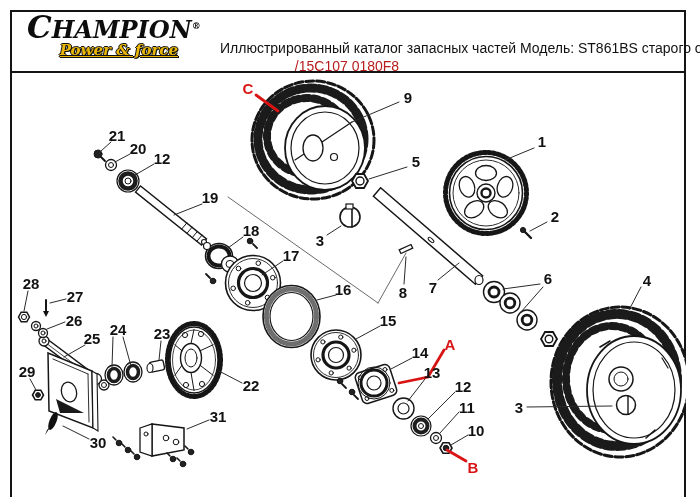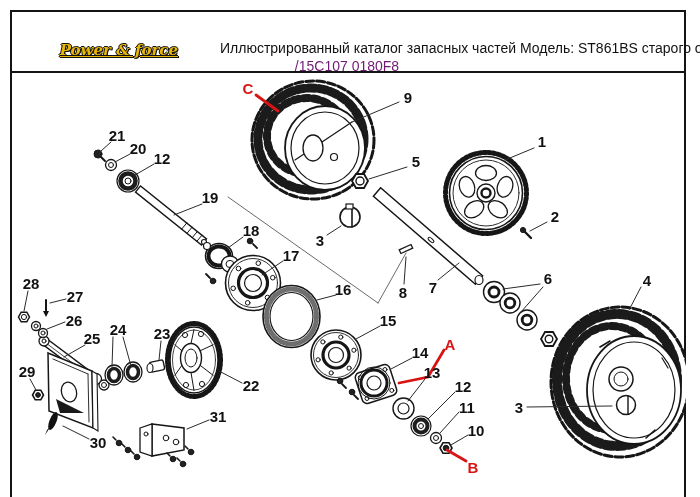--- a/index.html
+++ b/index.html
@@ -8,31 +8,34 @@
   .frame{position:absolute;left:10px;top:10px;width:672px;height:520px;border:2px solid #141414;}
   .hsep{position:absolute;left:10px;top:71px;width:676px;height:2px;background:#141414;}
   .logo{position:absolute;left:27px;top:12px;width:160px;}
   .brand{font-family:"DejaVu Serif",serif;font-style:italic;font-weight:900;font-size:24px;color:#0d0d0d;letter-spacing:0px;line-height:1;white-space:nowrap;}
   .brand .cap{font-size:31px;}
   .brand sup{font-size:9px;vertical-align:super;}
   .tagline{position:absolute;left:30px;top:41px;width:148px;text-align:right;
     font-family:"DejaVu Serif",serif;font-style:italic;font-weight:bold;font-size:15px;
     color:#e9b70a;text-shadow:-1px 0 #111,1px 0 #111,0 -1px #111,0 1px #111,1px 1px #111;white-space:nowrap;text-decoration:underline;}
   .title1{position:absolute;left:172px;top:40px;width:512px;text-align:left;font-size:14px;color:#111;white-space:nowrap;margin-left:48px;}
-  .title2{position:absolute;left:227px;top:58px;width:240px;text-align:center;font-size:14px;color:#701a75;white-space:nowrap;}
+  .title2{position:absolute;left:227px;top:58px;width:240px;text-align:center;font-size:14px;color:#b91c1c;white-space:nowrap;}
   .diagram{position:absolute;left:10px;top:73px;width:676px;height:424px;}
   .diagram svg{display:block;}
   .diagram text{font-family:"Liberation Sans",sans-serif;font-weight:bold;font-size:15px;text-anchor:middle;dominant-baseline:central;}
 </style>
 </head>
 <body>
 
 <div class="page">
   <div class="frame"></div>
 
+  <div class="logo">
+    <div class="brand"><span class="cap" title="CHAMPION">C</span><span>HAMPION</span><sup>®</sup></div>
+  </div>
   <div class="tagline">Power &amp; force</div>
 
   <div class="title1">Иллюстрированный каталог запасных частей Модель: ST861BS старого образца</div>
   <div class="title2">/15C107 0180F8</div>
 
   <div class="hsep"></div>
 
   <div class="diagram">
     <svg width="676" height="424" viewBox="10 73 676 424" xmlns="http://www.w3.org/2000/svg">
       <g stroke="#161616" fill="none" stroke-linecap="round">

